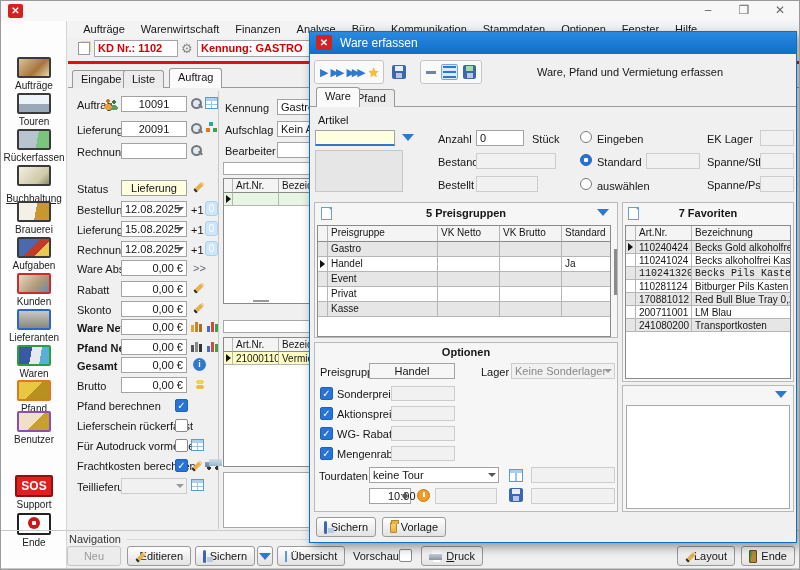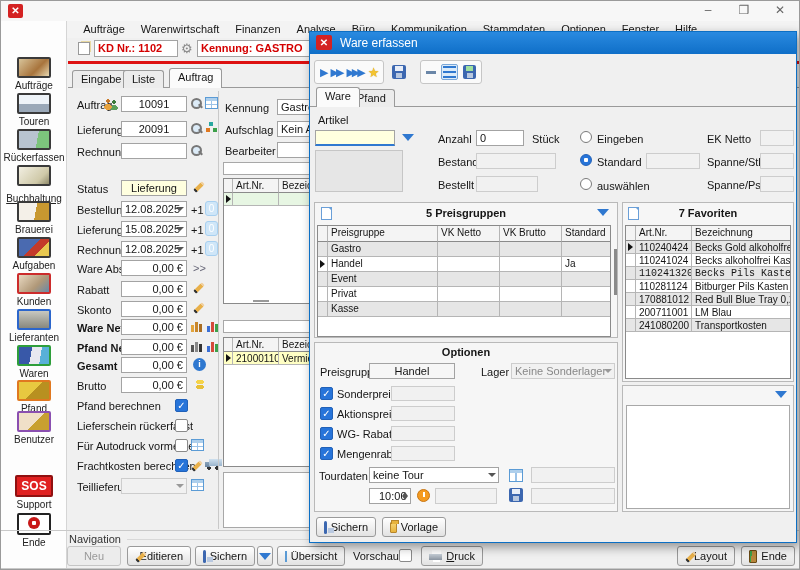--- a/index.html
+++ b/index.html
@@ -139,21 +139,21 @@
   
   .panel{position:absolute;border:1px solid #b9b9b9;background:#f6f6f6}
   .panel-title{position:absolute;left:0;width:100%;text-align:center;font-weight:bold;font-size:11px}
   .whitebox{position:absolute;background:#fff;border:1px solid #a8a8a8}
   #dialog{position:absolute;left:308px;top:30px;width:488px;height:512px;background:#f0f0f0;
     border:1px solid #0c6fc4;box-shadow:3px 4px 10px rgba(0,0,0,.4);z-index:10}
   #dlg-titlebar{position:absolute;left:0;top:0;width:100%;height:22px;background:linear-gradient(#2a8ae0,#0f6fc8)}
   .tb-group{position:absolute;height:24px;border:1px solid #c6c6c6;border-radius:3px;background:#fafafa;
     display:flex;align-items:center;gap:5px;padding:0 5px}
   .pressed{border:1px solid #7aa7d8;background:#dcebf8;border-radius:2px;padding:1px}
-  .spin{position:absolute;height:16px;background:#fff;border:1px solid #a3a3a3;font-size:11px;line-height:14px;padding:0 12px 0 9px}
+  .spin{position:absolute;height:16px;background:#fff;border:1px solid #a3a3a3;font-size:11px;line-height:14px;padding:0 12px 0 18px}
   .spin i{position:absolute;right:2px;width:0;height:0;border-left:3px solid transparent;border-right:3px solid transparent}
   .spin i.up{top:3px;border-bottom:4px solid #555}
   .spin i.dn{bottom:3px;border-top:4px solid #555}
   .line{position:absolute;background:#c9c9c9}
   .redline{position:absolute;background:#dd1111}
 </style>
 </head>
 <body>
 
 <div id="screen">
@@ -386,20 +386,21 @@
       <span class="ic-star">★</span>
     </div>
     <span class="ic-floppy" style="position:absolute;left:82px;top:33px"></span>
     <div class="tb-group" style="left:110px;top:28px;width:62px">
       <span class="ic-minus"></span>
       <span class="pressed">
           <span class="ic-burger" style="display:block"></span>
         </span>
       <span class="ic-floppy green" style="position:relative;display:inline-block"></span>
     </div>
+    <div class="abs" style="left:180px;top:34px;width:280px;text-align:center">Ware, Pfand und Vermietung erfassen</div>
 
     <div class="tab active" style="left:6px;top:55px;height:20px">Ware</div>
     <div class="tab" style="left:38px;top:57px">Pfand</div>
     <div class="line" style="left:0;top:74px;width:486px;height:1px;background:#9a9a9a"></div>
 
     <div class="lbl" style="left:8px;top:82px">Artikel</div>
     <div class="field yellow" style="left:5px;top:98px;width:80px;border-bottom:2px solid #2f78d0"></div>
     <span class="tri-down" style="position:absolute;left:92px;top:102px"></span>
     <div class="abs" style="left:5px;top:118px;width:88px;height:42px;background:#e6e6e6;border:1px solid #c6c6c6"></div>
 
@@ -412,21 +413,21 @@
     <div class="field dis" style="left:166px;top:144px;width:62px"></div>
 
     <div class="radio" style="left:270px;top:99px"></div>
     <div class="lbl" style="left:287px;top:101px">Eingeben</div>
     <div class="radio on" style="left:270px;top:122px"></div>
     <div class="lbl" style="left:287px;top:124px">Standard</div>
     <div class="field dis" style="left:336px;top:121px;width:54px"></div>
     <div class="radio" style="left:270px;top:146px"></div>
     <div class="lbl" style="left:287px;top:148px">auswählen</div>
 
-    <div class="lbl" style="left:397px;top:101px">EK Netto</div>
+    <div class="lbl" style="left:397px;top:101px">EK Lager</div>
     <div class="field dis" style="left:450px;top:98px;width:34px"></div>
     <div class="lbl" style="left:397px;top:124px">Spanne/Stk.</div>
     <div class="field dis" style="left:450px;top:121px;width:34px"></div>
     <div class="lbl" style="left:397px;top:147px">Spanne/Pst.</div>
     <div class="field dis" style="left:450px;top:144px;width:34px"></div>
 
     <div class="panel" style="left:4px;top:170px;width:304px;height:136px">
       <span class="ic-paper" style="position:absolute;left:6px;top:4px"></span>
       <div class="panel-title" style="top:4px">5 Preisgruppen</div>
       <span class="tri-down" style="position:absolute;right:8px;top:6px"></span>

